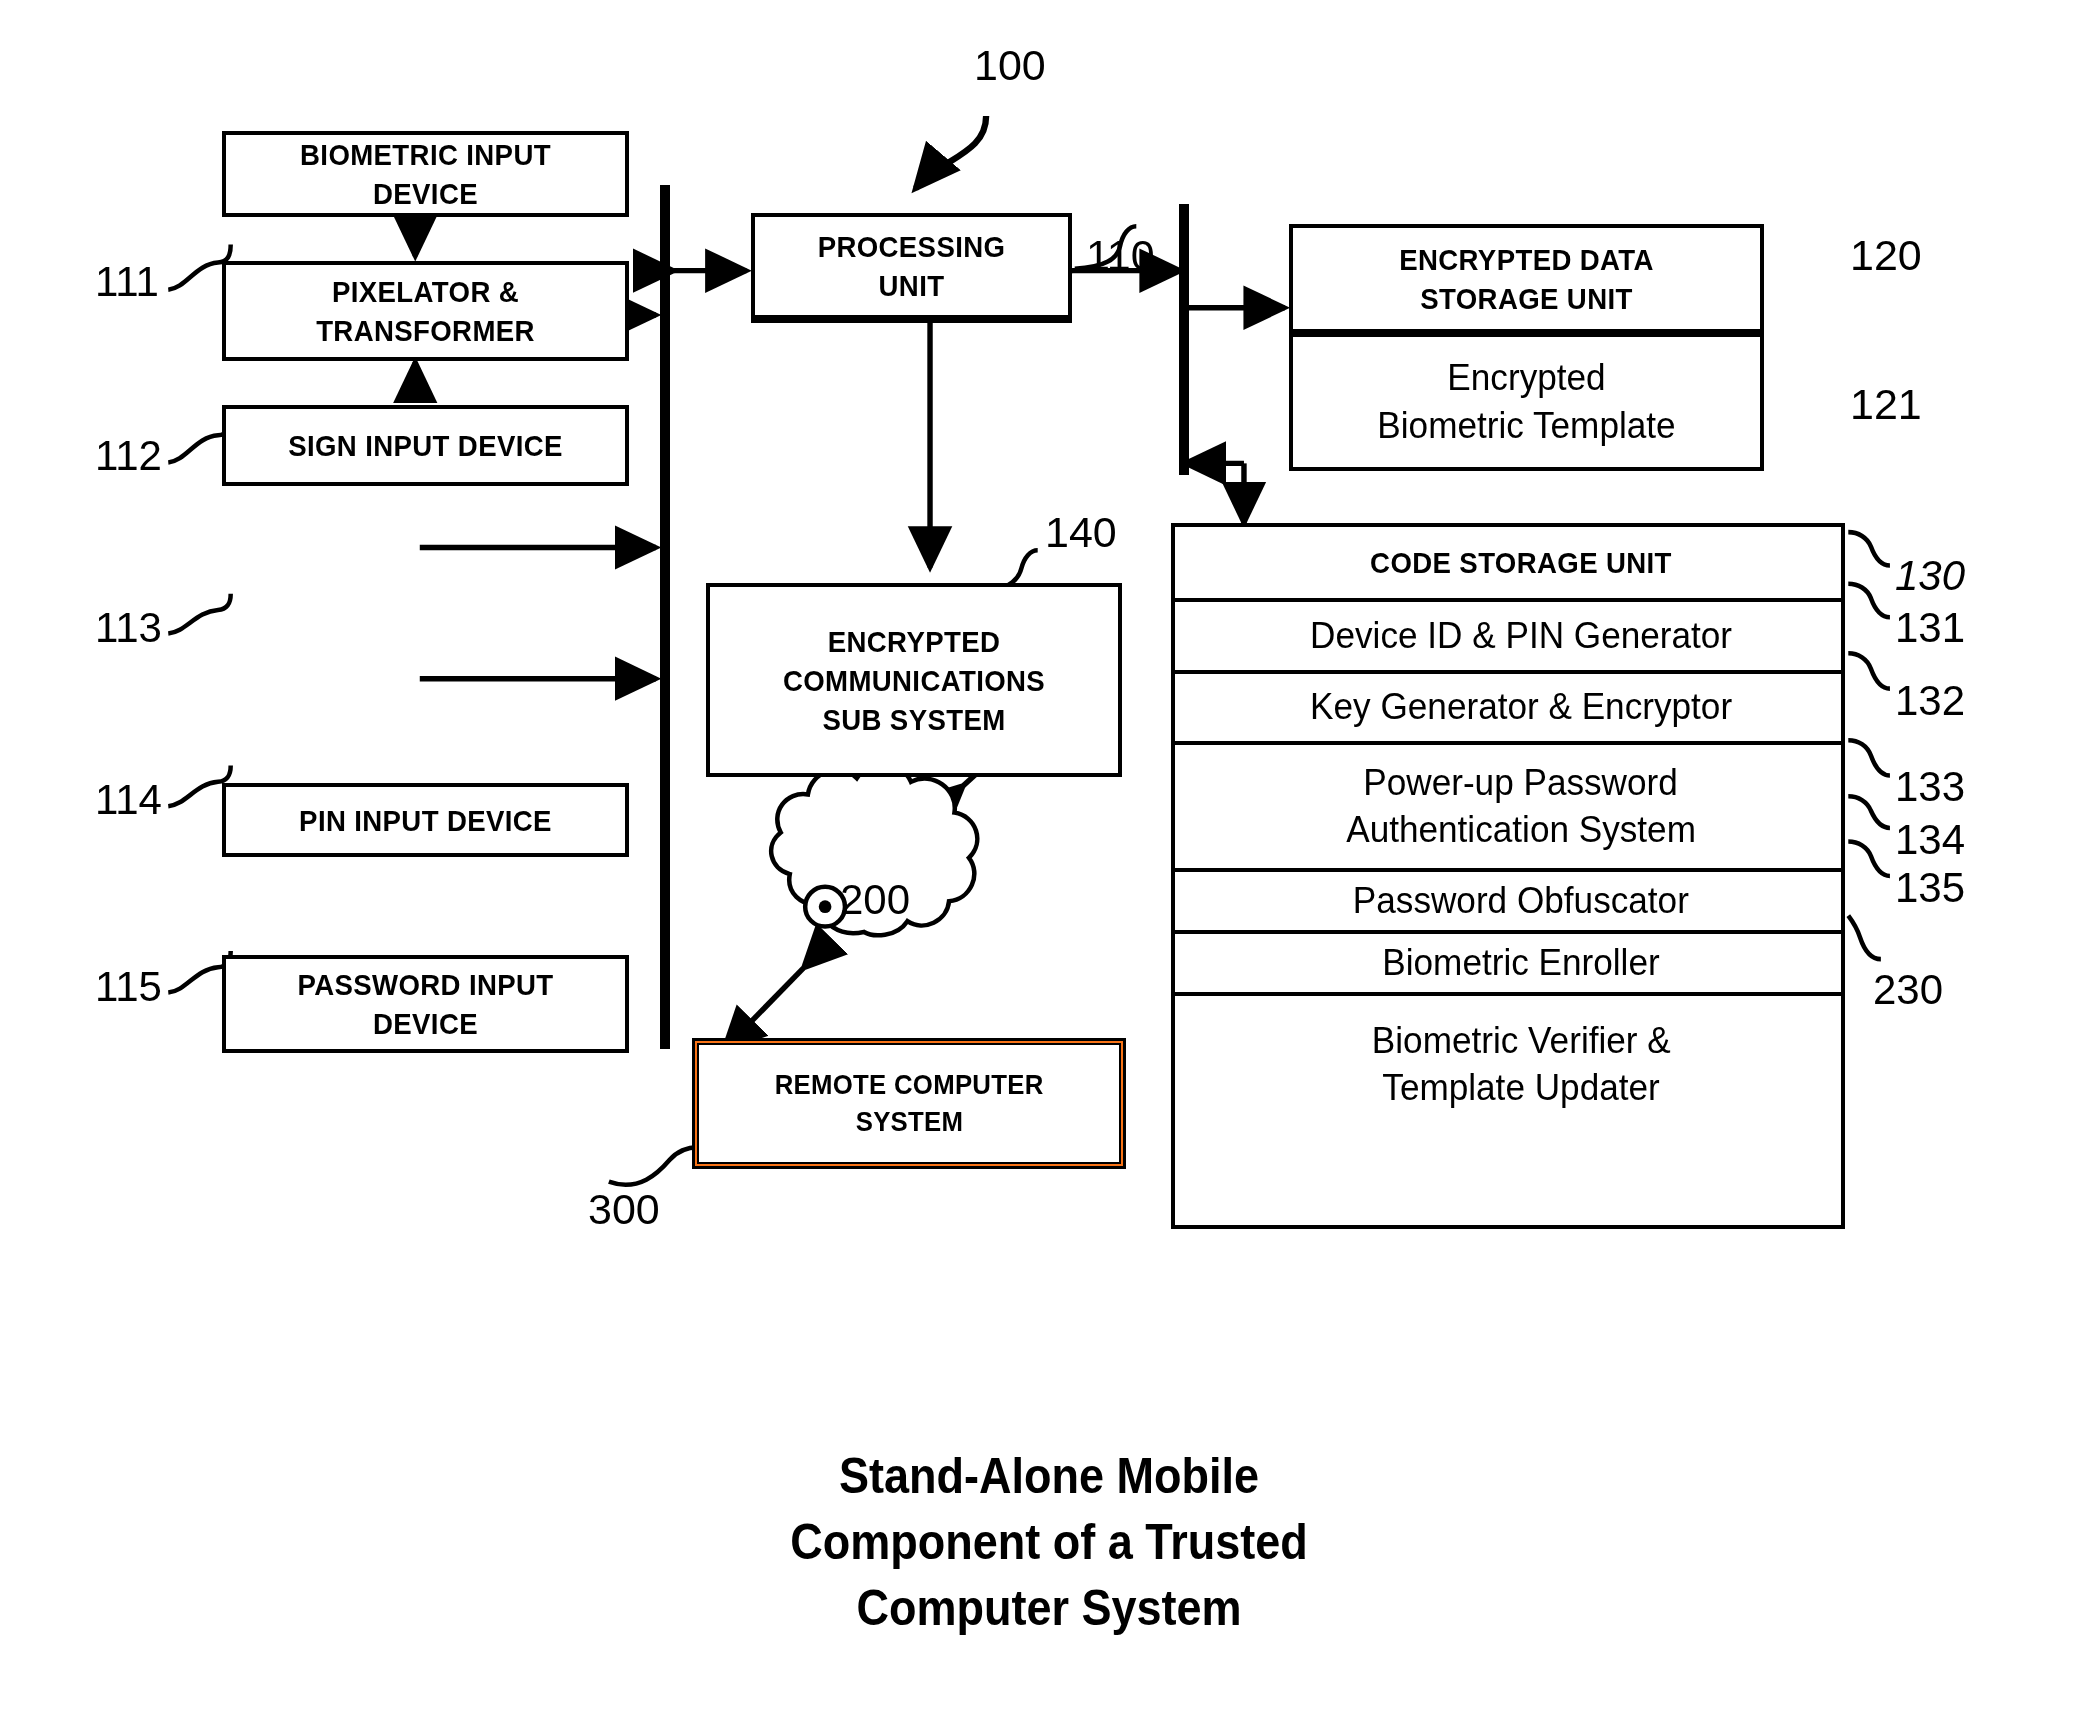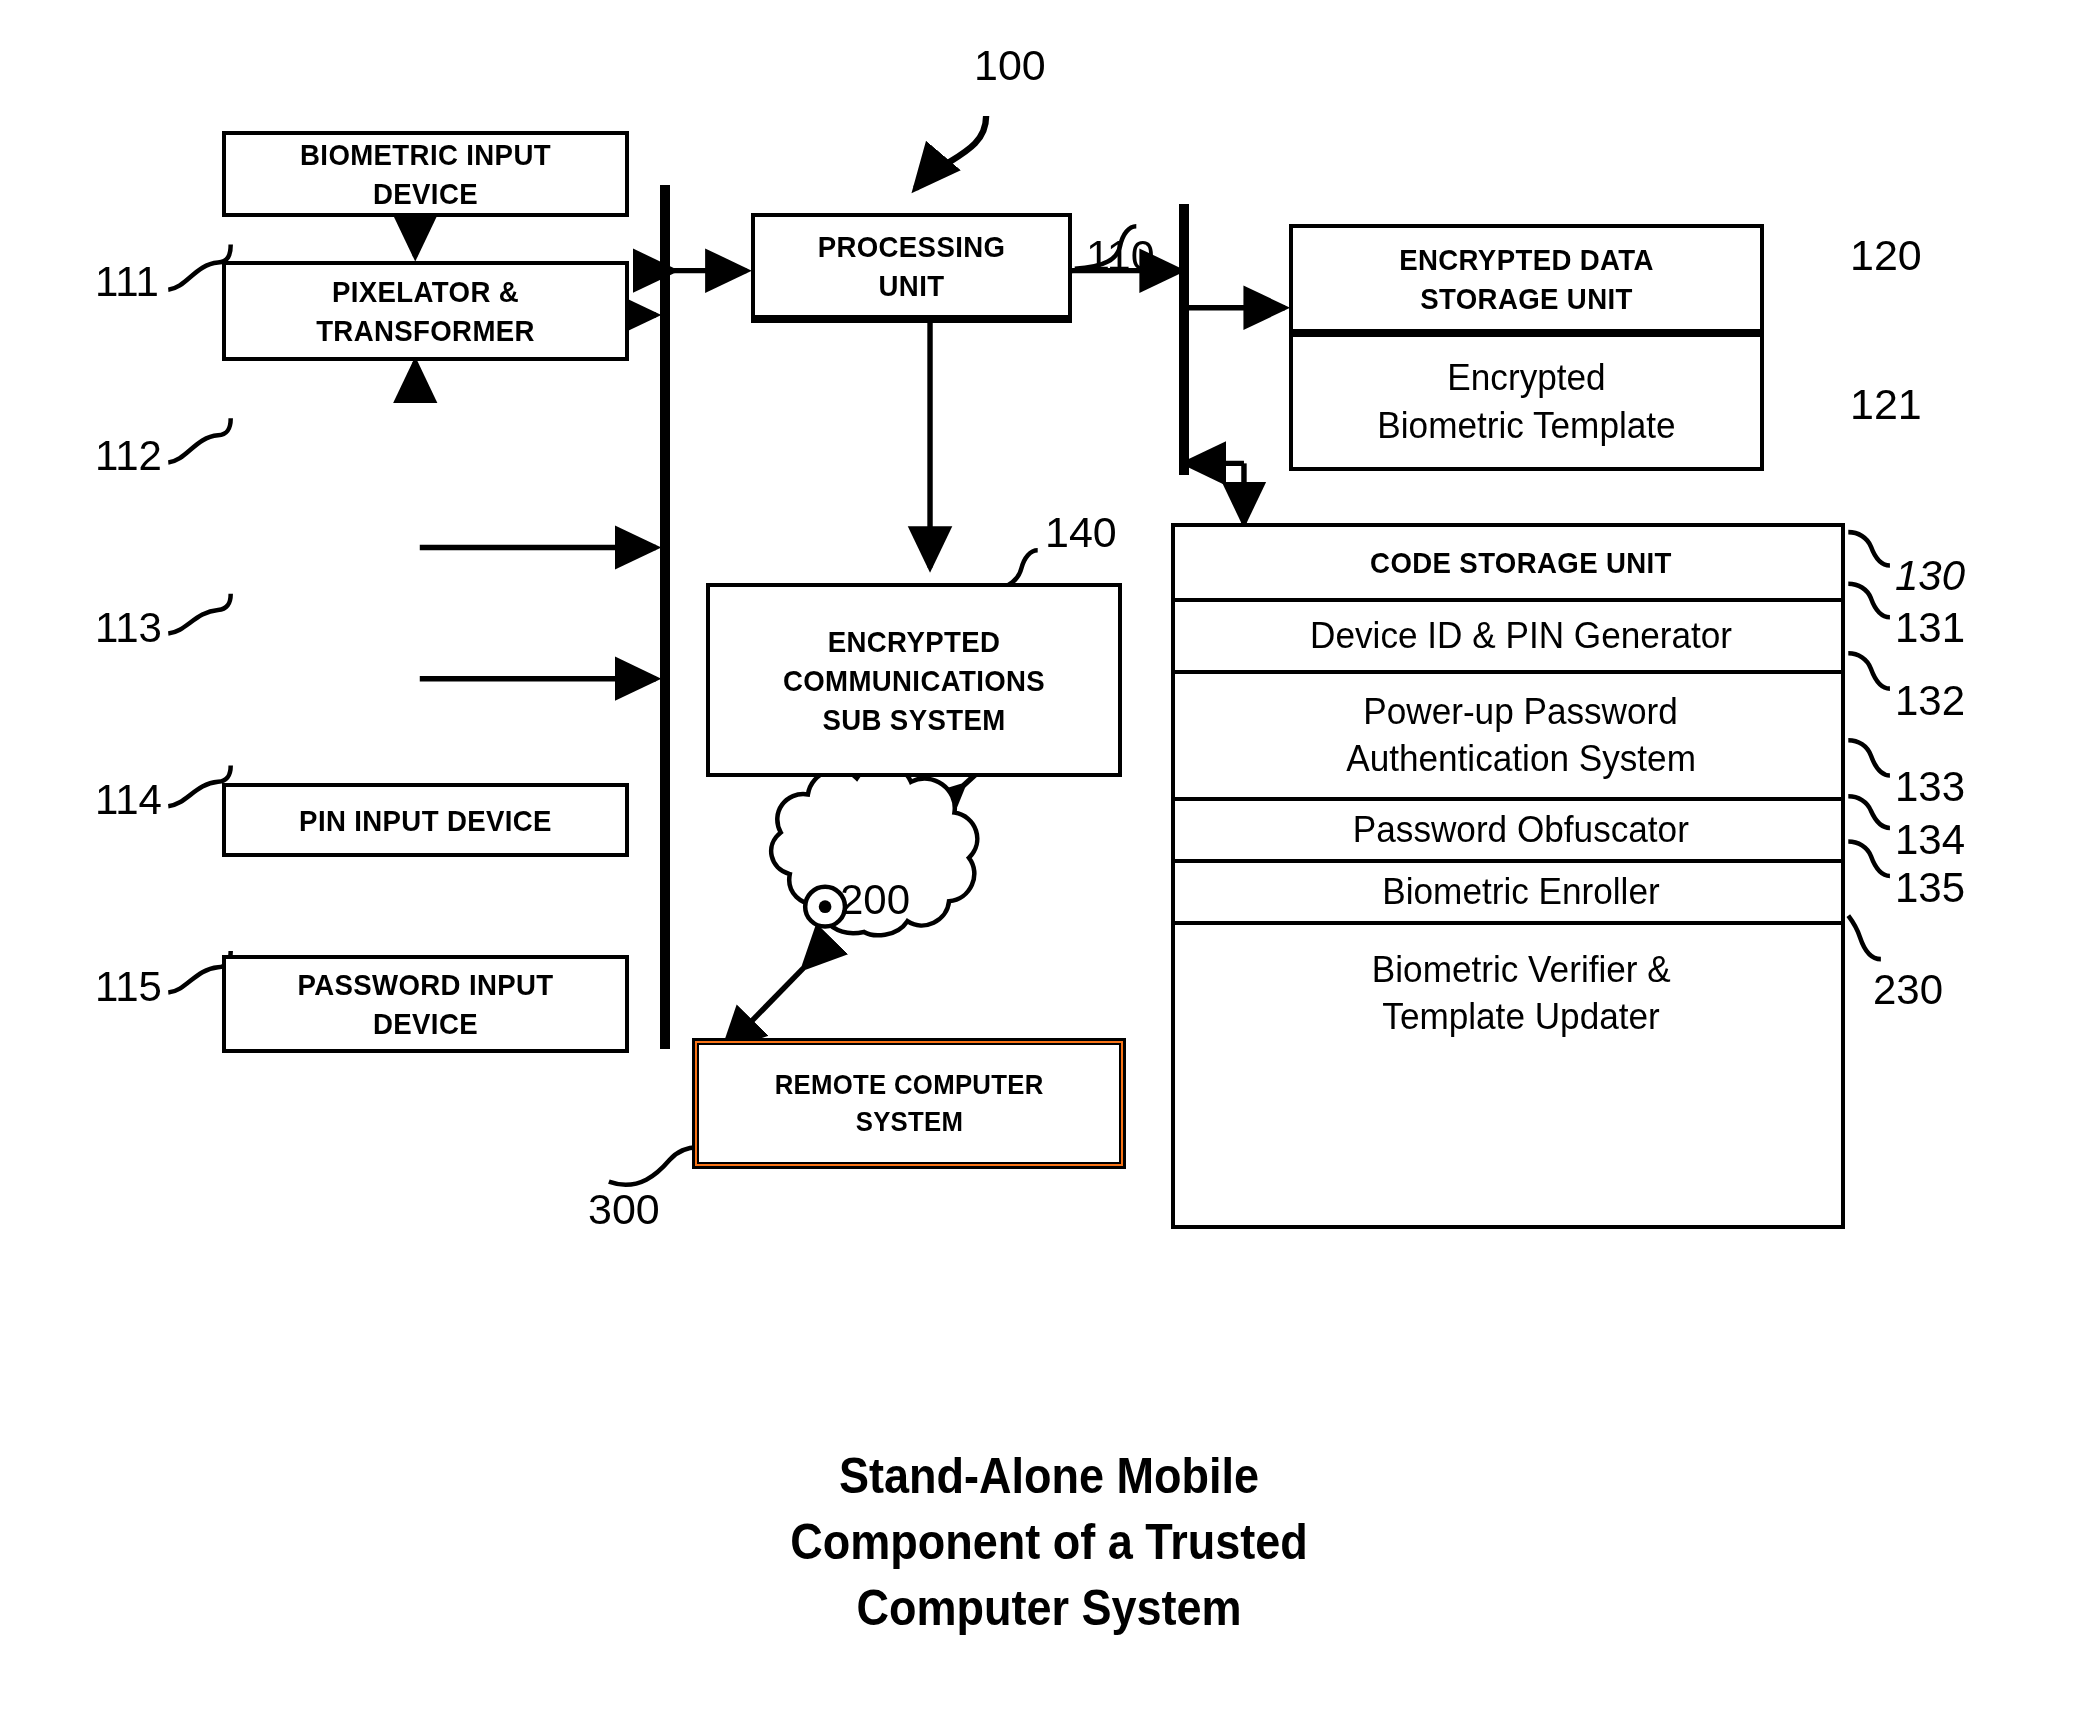--- a/index.html
+++ b/index.html
@@ -246,20 +246,23 @@
   <div class="node" style="left:222px; top:131px; width:407px; height:86px;">
     <span class="line caps">BIOMETRIC INPUT</span>
     <span class="line caps">DEVICE</span>
   </div>
 
   <div class="node" style="left:222px; top:261px; width:407px; height:100px;">
     <span class="line caps">PIXELATOR &amp;</span>
     <span class="line caps">TRANSFORMER</span>
   </div>
 
+  <div class="node" style="left:222px; top:405px; width:407px; height:81px;">
+    <span class="line caps">SIGN INPUT DEVICE</span>
+  </div>
 
   <div class="node" style="left:222px; top:785px; width:407px; height:74px; top:783px;">
     <span class="line caps">PIN INPUT DEVICE</span>
   </div>
 
   <div class="node" style="left:222px; top:955px; width:407px; height:98px;">
     <span class="line caps">PASSWORD INPUT</span>
     <span class="line caps">DEVICE</span>
   </div>
 
@@ -292,20 +295,23 @@
     <span class="line mixed">Encrypted</span>
     <span class="line mixed">Biometric Template</span>
   </div>
 
   <div class="csu" style="left:1171px; top:523px; width:674px; height:706px;">
     <div class="csu-row" style="height:75px;">
       <span class="line caps">CODE STORAGE UNIT</span>
     </div>
     <div class="csu-row" style="height:72px;">
       <span class="line mixed">Device ID &amp; PIN Generator</span>
+    </div>
+    <div class="csu-row" style="height:71px;">
+      <span class="line mixed">Key Generator &amp; Encryptor</span>
     </div>
     <div class="csu-row" style="height:127px;">
       <span class="line mixed">Power-up Password</span>
       <span class="line mixed">Authentication System</span>
     </div>
     <div class="csu-row" style="height:62px;">
       <span class="line mixed">Password Obfuscator</span>
     </div>
     <div class="csu-row" style="height:62px;">
       <span class="line mixed">Biometric Enroller</span>

